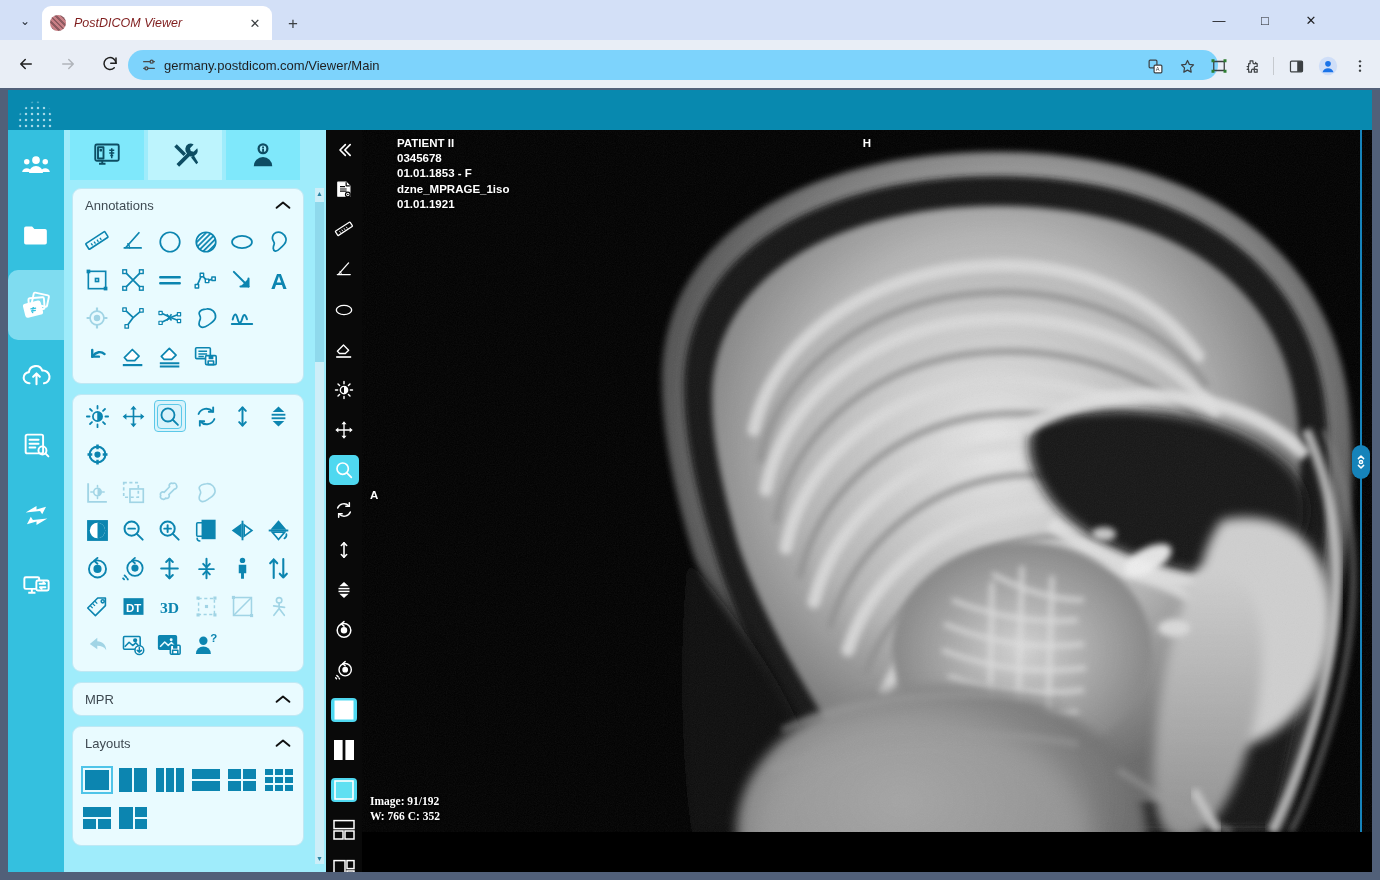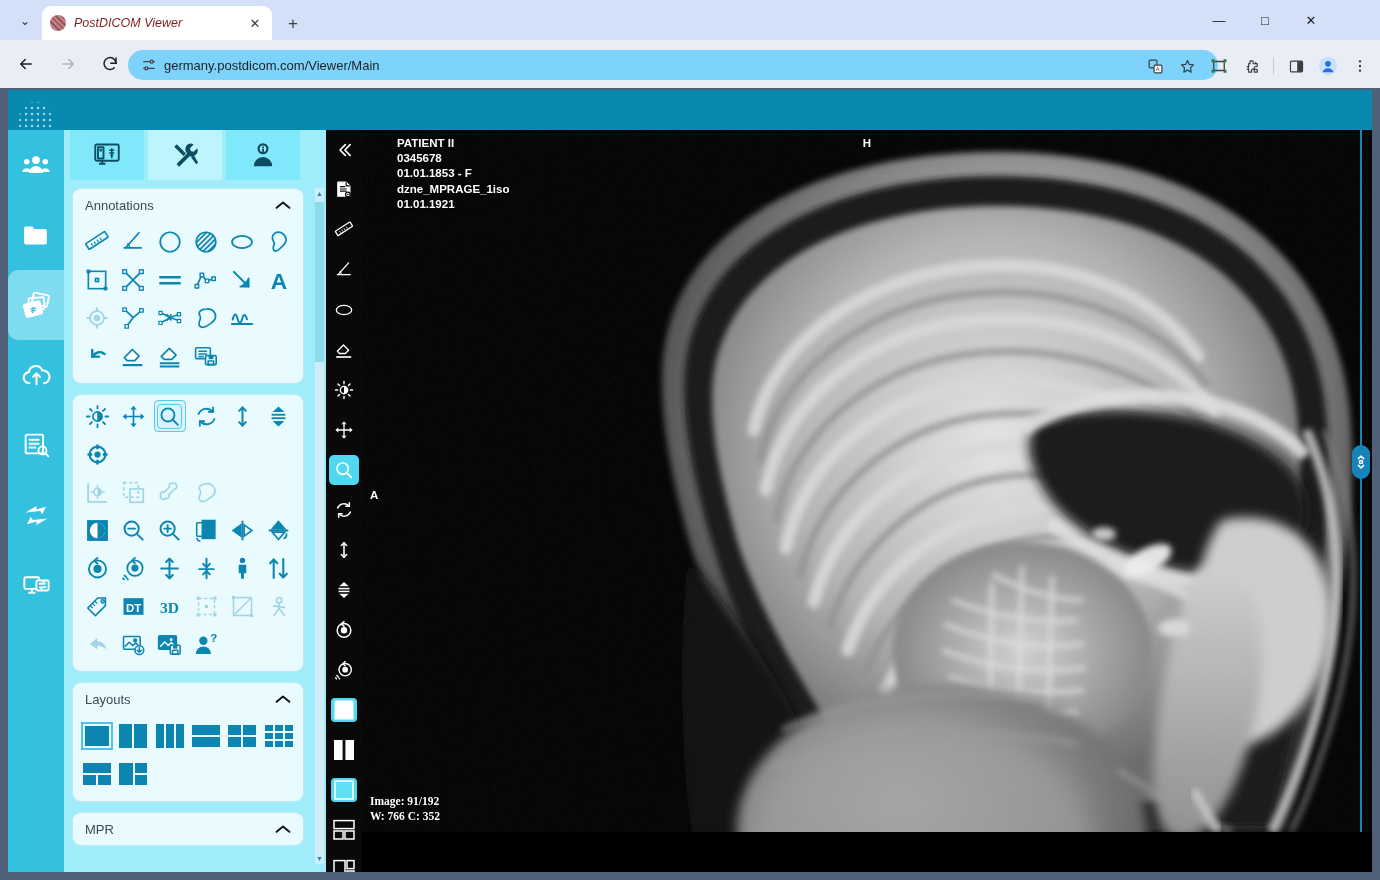--- a/index.html
+++ b/index.html
@@ -752,20 +752,31 @@
                   <circle cx="9" cy="8.4" r="4"></circle>
                   <path d="M1.8 21a7.2 7.2 0 0114.4 0z"></path>
                   <text x="19" y="9.6" font-size="11" font-weight="bold" text-anchor="middle" font-family="Liberation Sans">?</text>
                 </svg>
               </div>
             <div class="gi"></div>
             <div class="gi"></div>
           </div>
         </div>
 
+        <div class="card" style="height:34px;">
+          <div class="card-hd">
+            <span class="t">MPR</span>
+            <span class="chev">
+              <svg width="16" height="10" viewBox="0 0 20 12" fill="none" stroke="#111" stroke-width="2.4" stroke-linecap="round" stroke-linejoin="round">
+                  <path d="M2 9.5L10 2.8l8 6.7"></path>
+                </svg>
+            </span>
+          </div>
+        </div>
+
         <div class="card">
           <div class="card-hd">
             <span class="t">Layouts</span>
             <span class="chev">
               <svg width="16" height="10" viewBox="0 0 20 12" fill="none" stroke="#111" stroke-width="2.4" stroke-linecap="round" stroke-linejoin="round">
                   <path d="M2 9.5L10 2.8l8 6.7"></path>
                 </svg>
             </span>
           </div>
           <div class="grid6">
@@ -826,31 +837,20 @@
                 <svg width="32" height="28" viewBox="0 0 32 28" fill="#0c85b0">
                   <rect x="2" y="3" width="14" height="22"></rect>
                   <rect x="18" y="3" width="12" height="10"></rect>
                   <rect x="18" y="15" width="12" height="10"></rect>
                 </svg>
               </div>
             <div class="gi"></div>
             <div class="gi"></div>
             <div class="gi"></div>
             <div class="gi"></div>
-          </div>
-        </div>
-
-        <div class="card" style="height:34px;">
-          <div class="card-hd">
-            <span class="t">MPR</span>
-            <span class="chev">
-              <svg width="16" height="10" viewBox="0 0 20 12" fill="none" stroke="#111" stroke-width="2.4" stroke-linecap="round" stroke-linejoin="round">
-                  <path d="M2 9.5L10 2.8l8 6.7"></path>
-                </svg>
-            </span>
           </div>
         </div>
       </div>
 
       <div class="sbar">
         <div class="ar" style="top:2px;">▲</div>
         <div class="thumb"></div>
         <div class="ar" style="bottom:2px;">▼</div>
       </div>
     </div>

